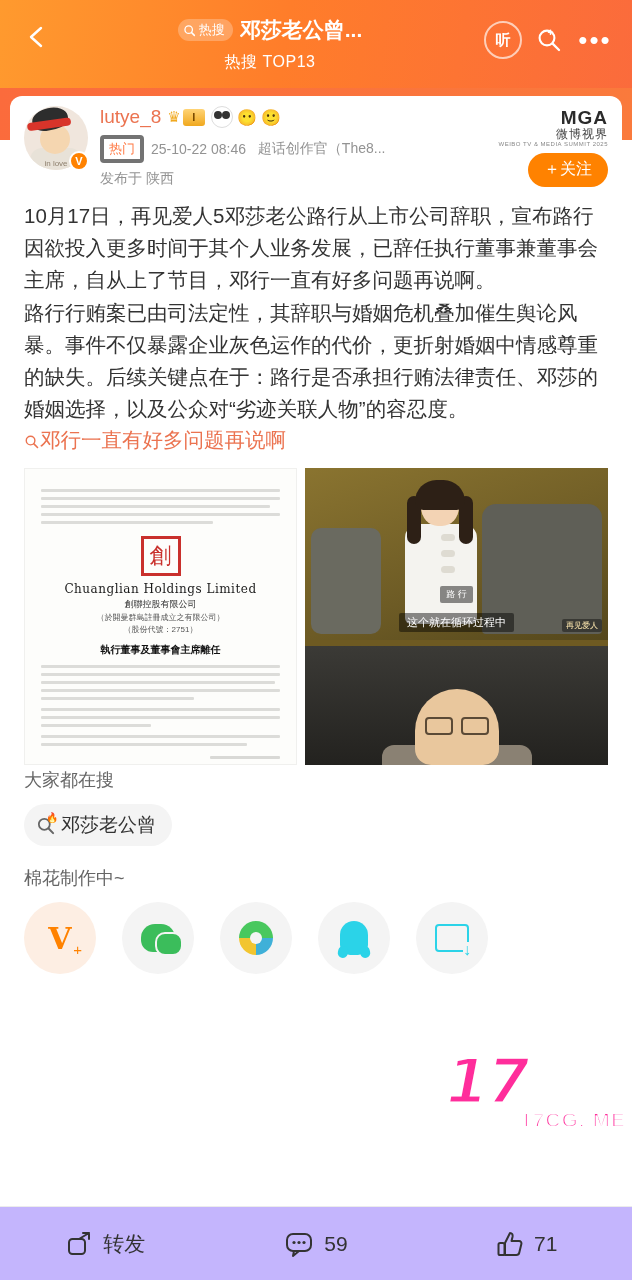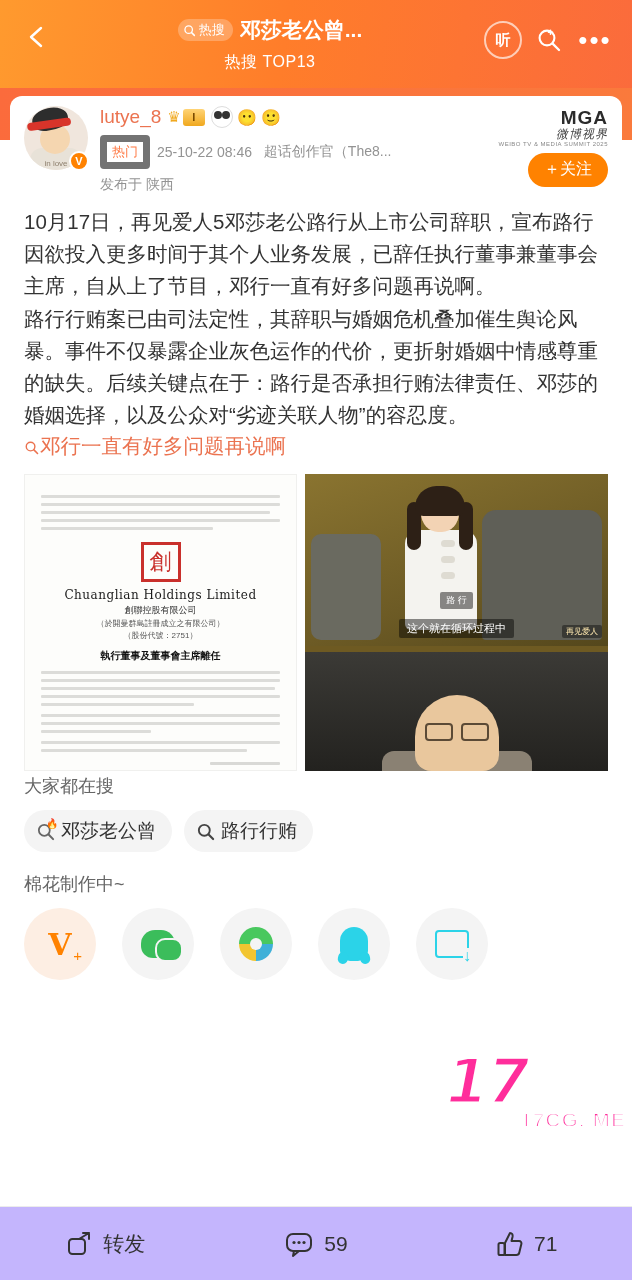--- a/index.html
+++ b/index.html
@@ -234,21 +234,21 @@
     display: flex; align-items: center;
     margin-top: 7px;
     font-size: 14px;
     color: #939393;
     flex-wrap: nowrap;
     white-space: nowrap;
     overflow: hidden;
   }
   .hot-tag {
     color: #ff7a45;
-    border: 7px solid #737373;
+    border: 4px solid #737373;
     border-radius: 4px;
     font-size: 13px;
     padding: 1px 5px;
     margin-right: 7px;
     flex: 0 0 auto;
   }
   .tag-row .sep { margin: 0 4px; }
   .loc-row {
     margin-top: 7px;
     font-size: 14px;
@@ -266,21 +266,21 @@
   }
   .mga-logo {
     text-align: right;
     line-height: 1.05;
     padding-top: 2px;
   }
   .mga-top {
     font-size: 19px; letter-spacing: 1px; color: #2b2b2b; font-weight: bold;
   }
   .mga-mid {
-    font-size: 12px; color: #444; letter-spacing: 1px; font-style: italic;
+    font-size: 12px; color: #444; letter-spacing: 1px;
   }
   .mga-bot {
     font-size: 6px; color: #888; letter-spacing: 0.5px;
   }
   .follow-btn {
     margin-top: 6px;
     background: #ff8200;
     color: #fff;
     border: none;
     border-radius: 17px;
@@ -844,29 +844,20 @@
         <div class="chip-row">
           <span class="chip hot">
             <span class="cmag">
               <svg width="19" height="19" viewBox="0 0 16 16">
                 <circle cx="7" cy="7" r="4.6" fill="none" stroke="#666" stroke-width="1.5"></circle>
                 <path d="M10.6 10.6 L14.4 14.4" stroke="#666" stroke-width="1.7" stroke-linecap="round"></path>
               </svg>
               <span class="flame">🔥</span>
             </span>
             <span>邓莎老公曾</span>
-          </span>
-          <span class="chip">
-            <span class="cmag">
-              <svg width="19" height="19" viewBox="0 0 16 16">
-                <circle cx="7" cy="7" r="4.6" fill="none" stroke="#444" stroke-width="1.6"></circle>
-                <path d="M10.6 10.6 L14.4 14.4" stroke="#444" stroke-width="1.8" stroke-linecap="round"></path>
-              </svg>
-            </span>
-            <span>路行行贿</span>
           </span>
         </div>
       </div>
 
       <div class="cotton-block">
         <div class="cotton-title">棉花制作中~</div>
         <div class="icon-row">
           <div class="round-icon first">
             <span class="ri-v">V</span>
               <span class="ri-plus">+</span>

